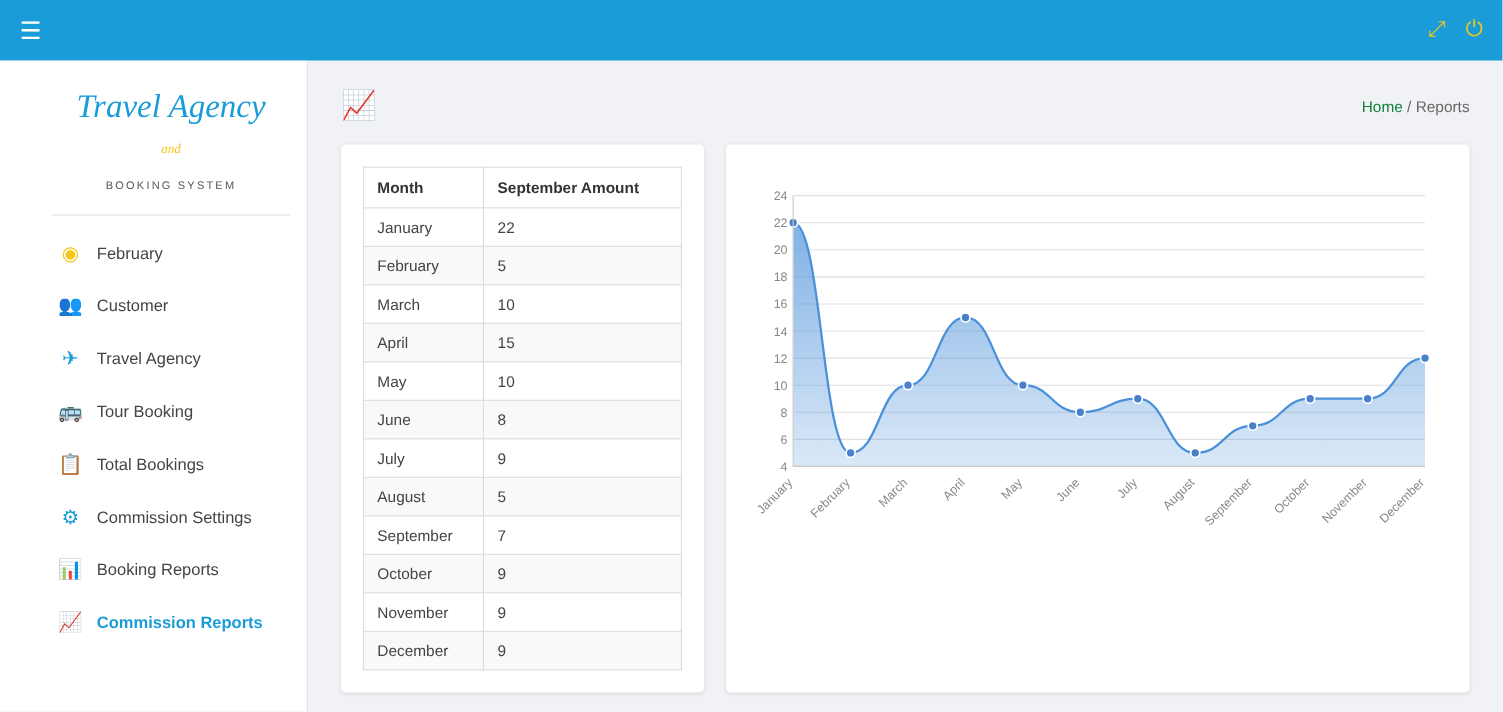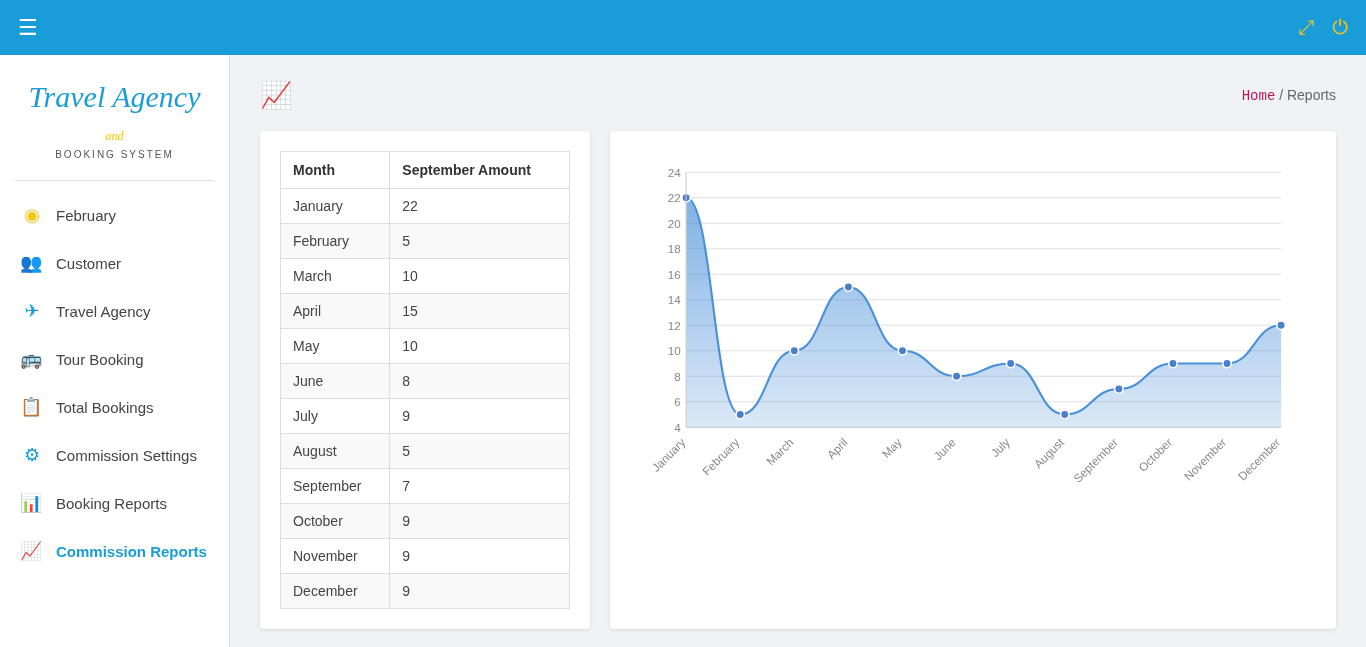--- a/index.html
+++ b/index.html
@@ -17,26 +17,27 @@
     }
     .topbar-menu-icon { color: white; font-size: 22px; cursor: pointer; }
     .topbar-right { display: flex; gap: 18px; align-items: center; }
     .topbar-icon { color: #f5c518; font-size: 20px; cursor: pointer; }
 
     
     .main-layout { display: flex; flex: 1; overflow: hidden; }
 
     
     .sidebar {
-      width: 230px;
+      width: 280px;
       background: white;
       flex-shrink: 0;
       padding-top: 10px;
       overflow-y: auto;
       border-right: 1px solid #e0e0e0;
+      padding-left: 32px;
     }
     .sidebar-logo {
       display: flex;
       flex-direction: column;
       align-items: center;
       padding: 15px 10px 20px;
     }
     .sidebar-divider { height: 1px; background: #e0e0e0; margin: 0 15px 10px; }
     .sidebar-item {
       display: flex;
@@ -72,21 +73,21 @@
       margin-bottom: 20px;
     }
     .page-title {
       font-size: 26px;
       color: #444;
       display: flex;
       align-items: center;
       gap: 10px;
     }
     .breadcrumb { font-size: 14px; color: #999; }
-    .breadcrumb a { color: #be185d; text-decoration: none; font-family: Liberation Mono, monospace; }
+    .breadcrumb a { color: #15803d; text-decoration: none; }
     .breadcrumb span { color: #666; }
 
     
     .content-grid { display: flex; gap: 20px; flex-wrap: wrap; }
 
     
     .table-card {
       background: white;
       border-radius: 4px;
       box-shadow: 0 1px 4px rgba(0,0,0,0.1);
@@ -137,21 +138,21 @@
 </div>
 
 <div class="main-layout">
 
   <div class="sidebar">
     <div class="sidebar-logo">
       <div style="font-family:Georgia,serif; font-style:italic; color:#1a9cd8; font-size:30px; line-height:1.1; text-align:center;">
         Travel Agency<br>
         <span style="font-size:12px; color:#f5c518;">and</span>
       </div>
-      <div style="font-size:10px; letter-spacing:2px; color:#555; margin-top:3px;">BOOKING SYSTEM</div>
+      <div style="font-size:10px; letter-spacing:2px; color:#555; margin-top:18px;">BOOKING SYSTEM</div>
     </div>
     <div class="sidebar-divider"></div>
 
     <div class="sidebar-item">
       <span class="icon icon-dashboard">◉</span>
       <span>February</span>
     </div>
     <div class="sidebar-item">
       <span class="icon icon-customer">👥</span>
       <span>Customer</span>

